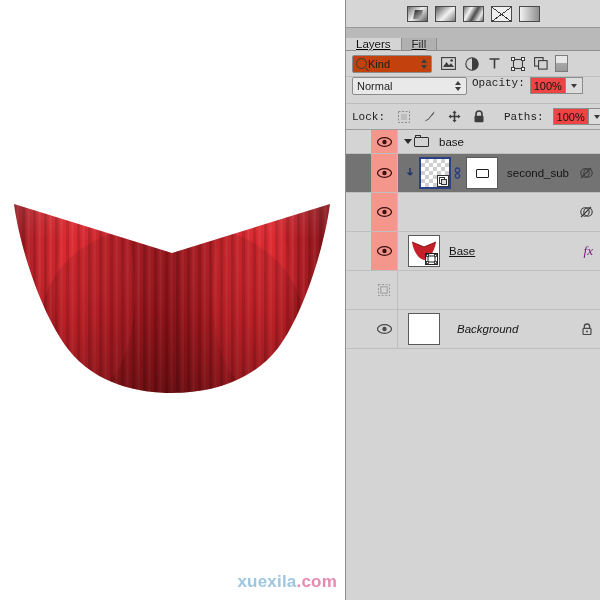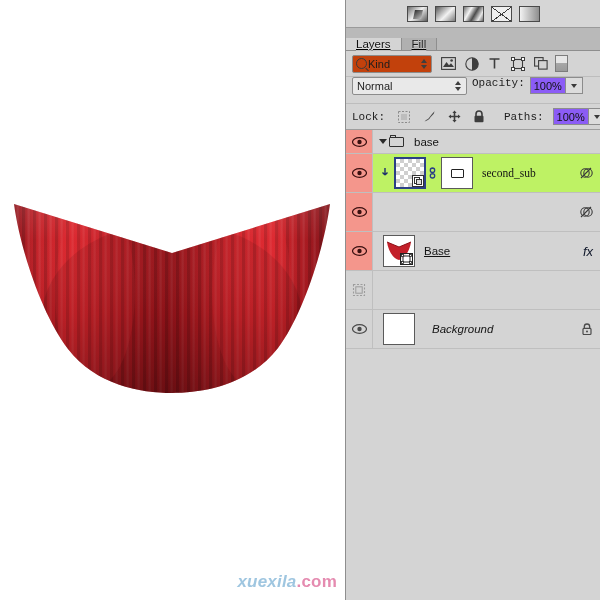--- a/index.html
+++ b/index.html
@@ -20,21 +20,21 @@
     position:absolute;left:0px;top:197px;width:345px;height:200px;
   }
   .cupcake-svg{display:block;width:345px;height:200px;}
 
   .watermark{
     position:absolute;right:8px;bottom:8px;
     font-size:17px;font-weight:bold;letter-spacing:.2px;
     font-family:"Liberation Sans", sans-serif;
     white-space:nowrap;
   }
-  .wm-a{color:#9fc6e0;font-style:italic;}
+  .wm-a{color:#9fc6e0;}
   .wm-b{color:#e58bb0;}
 
   
   .panel{
     position:absolute;left:345px;top:0;width:255px;height:600px;
     background:#d4d4d4;
     border-left:1px solid #8e8e8e;
     box-sizing:border-box;
   }
 
@@ -117,21 +117,21 @@
     height:27px;background:#d4d4d4;display:flex;align-items:flex-start;
     padding:0 6px;border-bottom:1px solid #bdbdbd;box-sizing:border-box;gap:5px;
   }
   .blend-select{
     width:115px;height:18px;background:#e9e9e9;border:1px solid #8c8c8c;border-radius:2px;
     display:flex;align-items:center;padding:0 4px;font-size:11px;color:#1d1d1d;box-sizing:border-box;
   }
   .blend-select .kind-label{flex:1;}
   .lbl{font-size:11px;color:#1d1d1d;font-family:Liberation Mono, monospace;}
   .numbox{
-    width:36px;height:17px;background:#8b5cf6;border:1px solid #8c8c8c;
+    width:36px;height:17px;background:#ef4444;border:1px solid #8c8c8c;
     display:flex;align-items:center;justify-content:center;
     font-size:11px;color:#111;box-sizing:border-box;
   }
   .numdrop{
     width:17px;height:17px;background:#dcdcdc;border:1px solid #8c8c8c;border-left:none;
     display:flex;align-items:center;justify-content:center;box-sizing:border-box;
   }
   .caret-d{width:0;height:0;border-left:3.5px solid transparent;border-right:3.5px solid transparent;border-top:4px solid #3a3a3a;}
   .numgrp{display:flex;align-items:center;}
 
@@ -143,22 +143,23 @@
   .lock-icons{display:flex;align-items:center;gap:11px;margin-left:3px;}
   .li{width:14px;height:14px;display:flex;align-items:center;justify-content:center;color:#4a4a4a;}
   .spacer-f{flex:1;}
 
   
   .layer-list{background:#d4d4d4;}
   .row{
     position:relative;height:39px;display:flex;align-items:center;
     border-bottom:1px solid #bfbfbf;box-sizing:border-box;
     background:#d4d4d4;
-  }
-  .row.selected{background:#bef264;font-family:Liberation Serif, serif;}
+    padding-left:25px;
+  }
+  .row.selected{background:#737373;}
   .row.hdr{height:24px;}
   .eye-col{
     width:27px;height:100%;flex:0 0 auto;
     display:flex;align-items:center;justify-content:center;
     box-sizing:border-box;border-right:1px solid #bfbfbf;
   }
   .eye-col.hl{background:#f4968c;}
   .body-col{flex:1;display:flex;align-items:center;height:100%;min-width:0;padding-left:4px;}
   .name{
     font-size:11.5px;color:#141414;margin-left:9px;white-space:nowrap;
@@ -202,21 +203,21 @@
   }
   .mask-thumb.black{background:#000;}
   .mask-shape{border:1.4px solid #222;background:#fff;}
   .ms-a{width:11px;height:7px;border-radius:1px;}
   .ms-b{width:11px;height:6px;border-radius:1px;border-bottom-width:3px;}
   .ms-white{width:15px;height:15px;background:#fff;border:none;}
   .right-ic{
     position:absolute;right:7px;top:50%;transform:translateY(-50%);
     color:#2f2f2f;display:flex;align-items:center;
   }
-  .fx-txt{font-family:Liberation Sans, sans-serif;font-style:italic;font-size:13px;color:#0f172a;}
+  .fx-txt{font-family:Liberation Serif, serif;font-style:italic;font-size:13px;color:#701a75;}
 
   .folder-ic{width:16px;height:13px;position:relative;flex:0 0 auto;margin-left:2px;}
   .folder-ic:before{
     content:"";position:absolute;left:0;top:2px;width:15px;height:10px;
     border:1.3px solid #2f2f2f;border-radius:1px;box-sizing:border-box;background:#d4d4d4;
   }
   .folder-ic:after{
     content:"";position:absolute;left:1px;top:0px;width:6px;height:3px;
     border:1.3px solid #2f2f2f;border-bottom:none;border-radius:1px 1px 0 0;box-sizing:border-box;
   }

